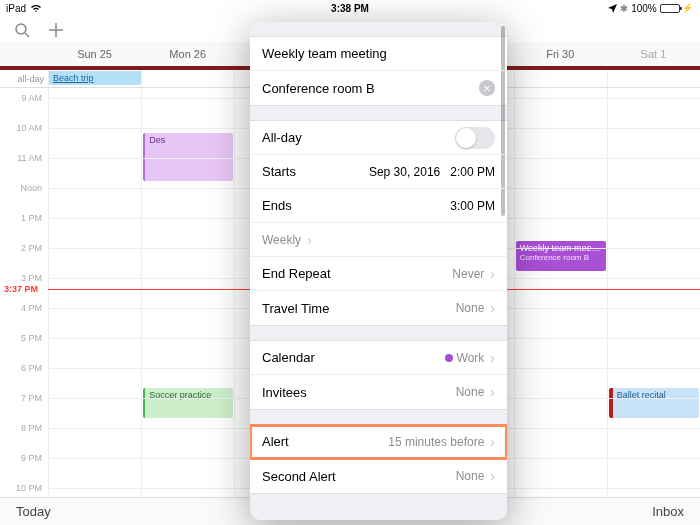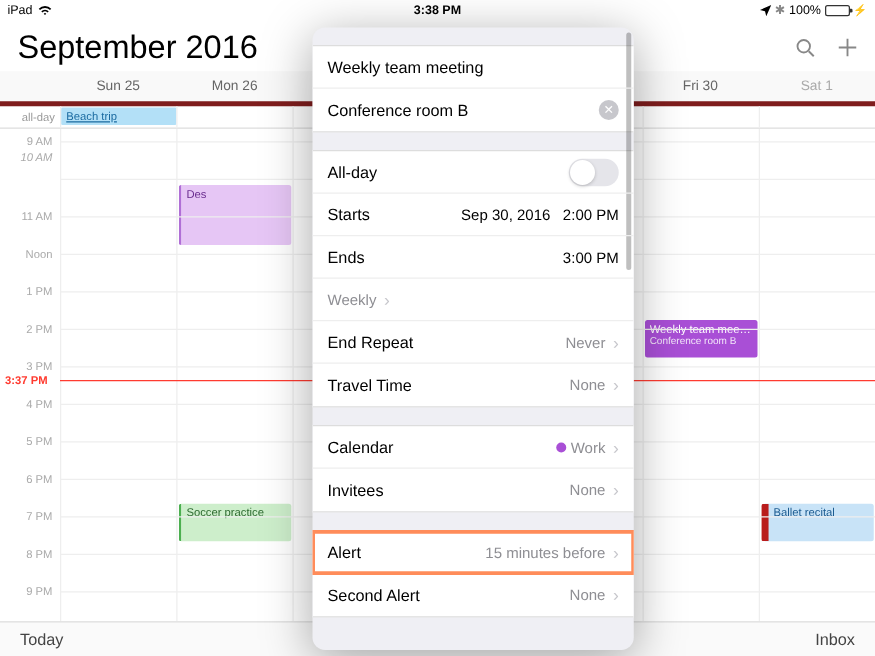--- a/index.html
+++ b/index.html
@@ -38,21 +38,21 @@
   .time-gutter { width: 48px; position: relative; }
   .time-label { position: absolute; right: 6px; font-size: 9px; color: #aaa; transform: translateY(-50%); }
   .day-cols { flex: 1; display: flex; position: relative; }
   .day-col { flex: 1; border-left: 1px solid #eee; position: relative; }
   .hour-line { position: absolute; left: 0; right: 0; border-top: 1px solid #eee; }
   .now-line { position: absolute; left: 48px; right: 0; border-top: 1px solid #ff3b30; z-index: 5; }
   .now-label { position: absolute; left: 4px; font-size: 9px; color: #ff3b30; transform: translateY(-50%); font-weight: 600; }
   .event { position: absolute; left: 1px; right: 1px; border-radius: 2px; padding: 2px 4px; font-size: 9px; overflow: hidden; }
   .event.purple { background: #e6c6f5; border-left: 2px solid #b06fd6; color: #6a2d8f; }
   .event.green { background: #cdeecb; border-left: 2px solid #4caf50; color: #2d6a30; }
-  .event.blue { background: #c8e3f7; border-left: 6px solid #b91c1c; color: #1a5a8f; }
+  .event.blue { background: #c8e3f7; border-left: 4px solid #b91c1c; color: #1a5a8f; }
   .event.purple-solid { background: #a94fd6; color: #fff; }
   .event-title { font-weight: 500; white-space: nowrap; overflow: hidden; text-overflow: ellipsis; }
   .event-sub { font-size: 8px; opacity: .85; white-space: nowrap; overflow: hidden; }
 
   
   .footer { position: absolute; bottom: 0; left: 0; right: 0; height: 28px; border-top: 1px solid #ddd; background: #fafafa; display: flex; align-items: center; justify-content: space-between; padding: 0 16px; font-size: 13px; color: #444; }
 
   
   .modal { position: absolute; top: 22px; left: 250px; width: 257px; height: 498px; background: #efeff4; border-radius: 10px; box-shadow: 0 8px 40px rgba(0,0,0,.35); overflow: hidden; z-index: 100; display: flex; flex-direction: column; }
   .modal-header { height: 36px; display: flex; align-items: center; justify-content: space-between; padding: 0 12px; background: #f7f7f8; border-bottom: 1px solid #ddd; flex-shrink: 0; }
@@ -98,24 +98,20 @@
         </svg>
     </span>
     <span style="color:#888;font-size:10px">✱</span>
     <span>100%</span>
     <span class="battery"><span class="battery-fill"></span></span>
     <span style="font-size:9px">⚡</span>
   </div>
 </div>
 
 <div class="header">
-  <div class="title">
-    <strong>September</strong>
-    <span>2016</span>
-  </div>
   <div class="header-icons">
     <span class="icon">
       <svg width="16" height="16" viewBox="0 0 16 16">
           <circle cx="7" cy="7" r="5" fill="none" stroke="#888" stroke-width="1.5"></circle>
           <line x1="11" y1="11" x2="15" y2="15" stroke="#888" stroke-width="1.5"></line>
         </svg>
     </span>
     <span class="icon">
       <svg width="16" height="16" viewBox="0 0 16 16">
           <line x1="8" y1="1" x2="8" y2="15" stroke="#888" stroke-width="1.5"></line>
@@ -146,21 +142,21 @@
   <div class="all-day-cell"></div>
   <div class="all-day-cell"></div>
   <div class="all-day-cell"></div>
   <div class="all-day-cell"></div>
 </div>
 
 <div class="grid">
   <div class="time-gutter">
     <div class="now-label" style="top:201px">3:37 PM</div>
   <div class="time-label" style="top: 10px;">9 AM</div>
-      <div class="time-label" style="top: 23px; font-style: italic;">10 AM</div>
+      <div class="time-label" style="top: 40px;">10 AM</div>
       <div class="time-label" style="top: 70px;">11 AM</div>
       <div class="time-label" style="top: 100px;">Noon</div>
       <div class="time-label" style="top: 130px;">1 PM</div>
       <div class="time-label" style="top: 160px;">2 PM</div>
       <div class="time-label" style="top: 190px;">3 PM</div>
       <div class="time-label" style="top: 220px;">4 PM</div>
       <div class="time-label" style="top: 250px;">5 PM</div>
       <div class="time-label" style="top: 280px;">6 PM</div>
       <div class="time-label" style="top: 310px;">7 PM</div>
       <div class="time-label" style="top: 340px;">8 PM</div>

